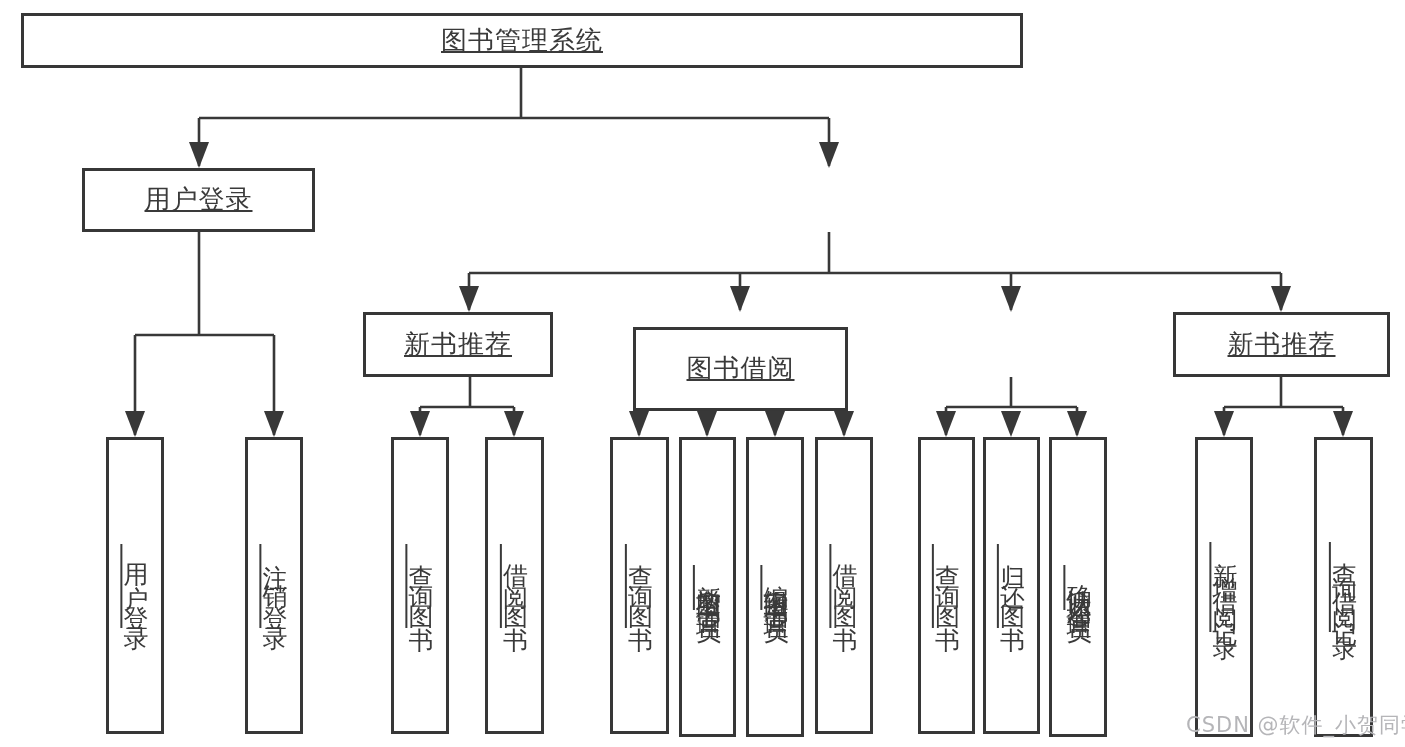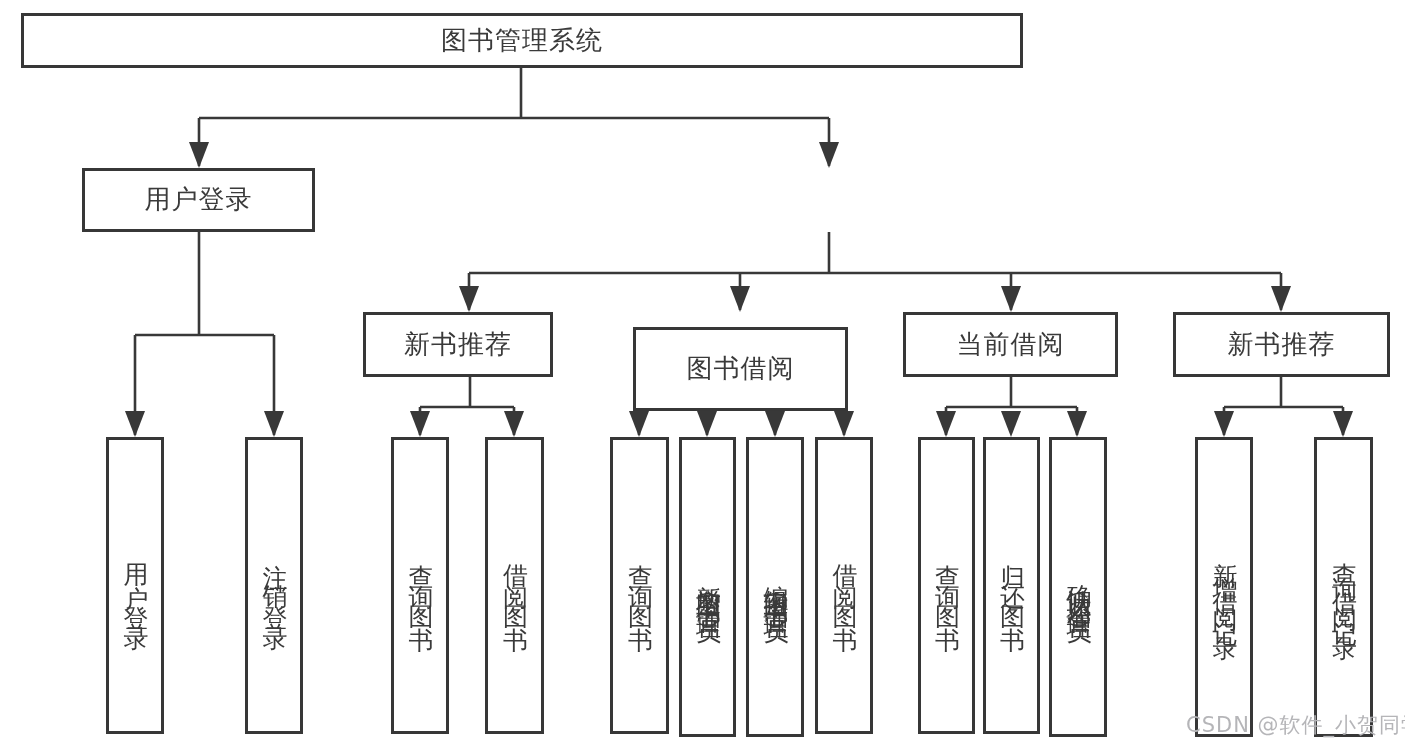--- a/index.html
+++ b/index.html
@@ -5,21 +5,21 @@
   html,body{margin:0;padding:0;background:#fff;}
   .stage{
     position:relative;width:1405px;height:747px;background:#ffffff;
     font-family:"DejavU Sans","Liberation Sans",sans-serif;overflow:hidden;
     font-family:"DejaVu Sans","Liberation Sans",sans-serif;
   }
   .wires{position:absolute;left:0;top:0;}
   .box{
     position:absolute;box-sizing:border-box;border:3px solid #373737;background:#ffffff;
     color:#3a3a3a;display:flex;align-items:center;justify-content:center;
-    text-align:right;line-height:1.15;
+    text-align:right;line-height:1.15;text-decoration:underline;
   }
   .h{font-size:26px;letter-spacing:1px;}
   .v{writing-mode:vertical-rl;text-orientation:mixed;font-size:25px;}
   .ls4{letter-spacing:21px;}
   .ls6{letter-spacing:15px;}
   .ls9{letter-spacing:5px;}
   .watermark{
     position:absolute;left:1186px;top:711px;font-size:21px;color:#b5b5b8;
     white-space:nowrap;letter-spacing:1px;
   }
@@ -61,21 +61,20 @@
       <polygon points="1333,411 1353,411 1343,437"></polygon>
     </g>
   </svg>
 
   <div class="box h" style="left:21px;top:13px;width:1002px;height:55px">图书管理系统</div>
 
   <div class="box h" style="left:82px;top:168px;width:233px;height:64px">用户登录</div>
 
   <div class="box h" style="left:363px;top:312px;width:190px;height:65px">新书推荐</div>
   <div class="box h" style="left:633px;top:327px;width:215px;height:84px">图书借阅</div>
-  <div class="box h" style="left:903px;top:312px;width:215px;height:65px">当前借阅</div>
   <div class="box h" style="left:1173px;top:312px;width:217px;height:65px">新书推荐</div>
 
   <div class="box v ls4" style="left:106px;top:437px;width:58px;height:297px">用户登录</div>
   <div class="box v ls4" style="left:245px;top:437px;width:58px;height:297px">注销登录</div>
 
   <div class="box v ls4" style="left:391px;top:437px;width:58px;height:297px">查询图书</div>
   <div class="box v ls4" style="left:485px;top:437px;width:59px;height:297px">借阅图书</div>
 
   <div class="box v ls4" style="left:610px;top:437px;width:59px;height:297px">查询图书</div>
   <div class="box v ls9" style="left:679px;top:437px;width:57px;height:300px">新增图书（管理员）</div>

